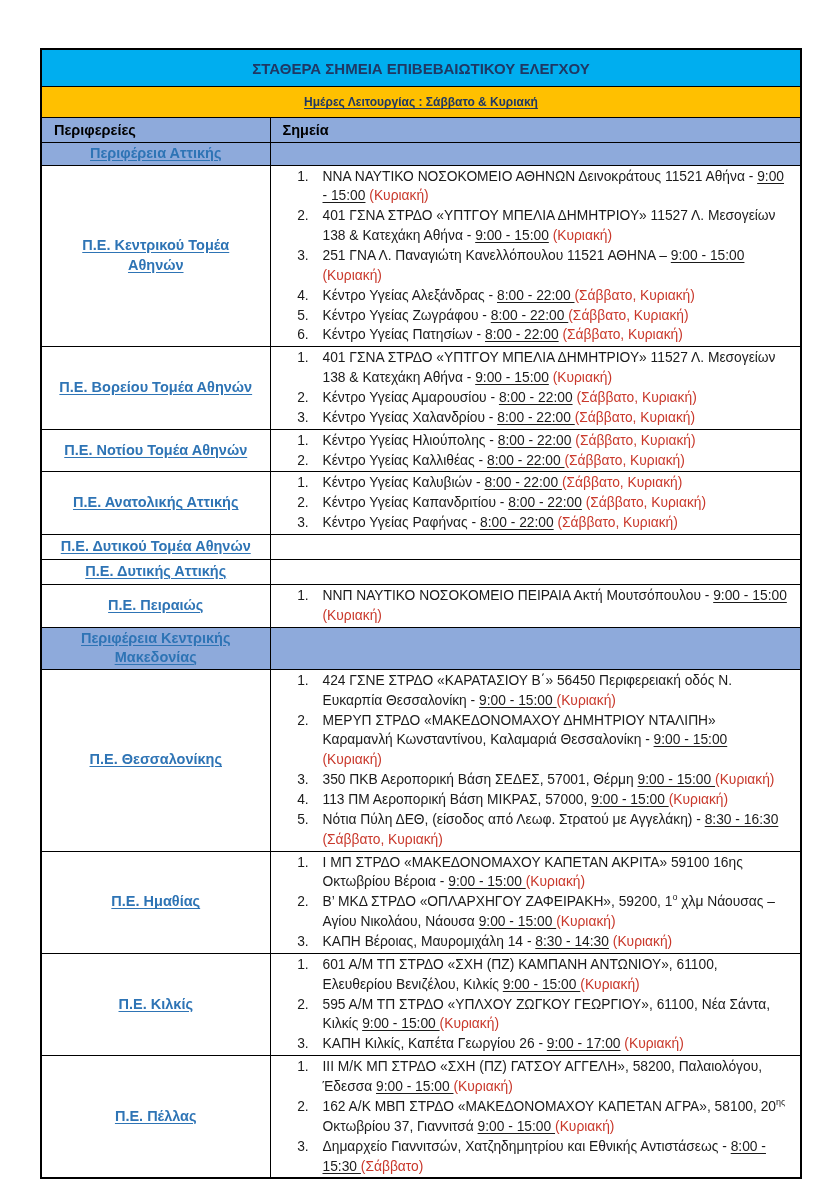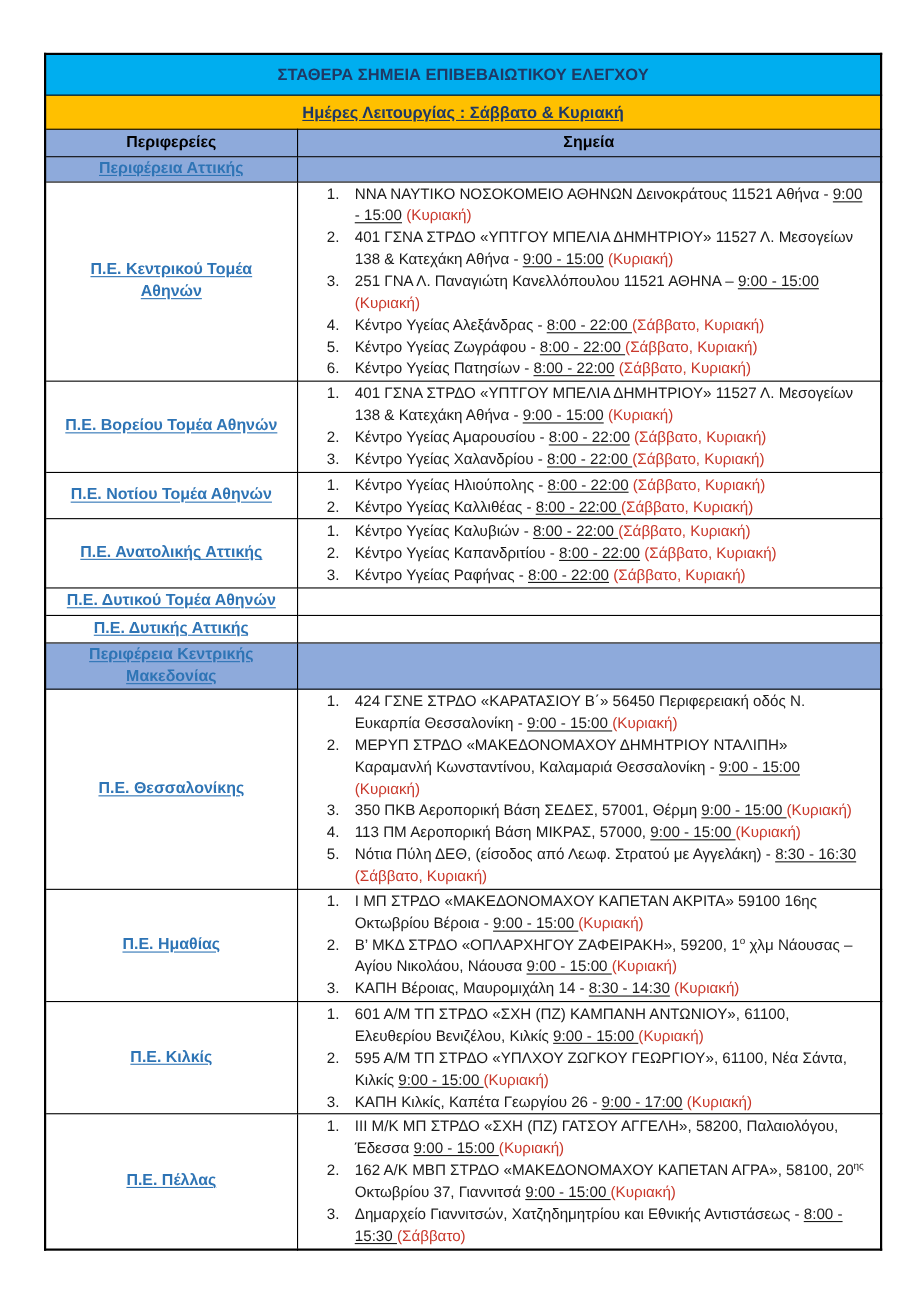--- a/index.html
+++ b/index.html
@@ -37,32 +37,32 @@
     color:var(--c-navy);
     font-weight:700;
     font-size:15px;
     text-align:center;
     height:34px;
   }
   td.subtitle-cell{
     background:var(--c-subtitle);
     color:var(--c-navy);
     font-weight:700;
-    font-size:15px;
+    font-size:12px;
     text-align:center;
     height:28px;
   }
   td.subtitle-cell span{text-decoration:underline;text-underline-offset:2px;}
 
   td.colhead{
     background:var(--c-band);
     color:#000;
     font-weight:700;
     font-size:14.5px;
-    text-align:center;
+    text-align:left;
     height:22px;
   }
 
   tr.region-band td{background:var(--c-band);}
   td.region-cell, tr.region-band td:first-child{text-align:center;}
 
   .cell-label{
     color:var(--c-blue);
     font-weight:700;
     font-size:14.5px;
@@ -156,20 +156,28 @@
           </td>
         </tr>
         <tr class="data-row">
           <td class="region-cell"><span class="cell-label">Π.Ε. Δυτικού Τομέα Αθηνών</span></td>
           <td class="points-cell"></td>
         </tr>
         <tr class="data-row">
           <td class="region-cell"><span class="cell-label">Π.Ε. Δυτικής Αττικής</span></td>
           <td class="points-cell"></td>
         </tr>
+        <tr class="data-row">
+          <td class="region-cell"><span class="cell-label">Π.Ε. Πειραιώς</span></td>
+          <td class="points-cell">
+            <ol class="points-list">
+              <li class="point-item"><span class="seg-n">ΝΝΠ ΝΑΥΤΙΚΟ ΝΟΣΟΚΟΜΕΙΟ ΠΕΙΡΑΙΑ Ακτή Μουτσόπουλου - </span><span class="seg-u">9:00 - 15:00</span><span class="seg-n"> </span><span class="seg-r">(Κυριακή)</span></li>
+            </ol>
+          </td>
+        </tr>
         <tr class="region-band">
           <td class="band-cell"><span class="cell-label">Περιφέρεια Κεντρικής Μακεδονίας</span></td>
           <td class="band-cell"></td>
         </tr>
         <tr class="data-row">
           <td class="region-cell"><span class="cell-label">Π.Ε. Θεσσαλονίκης</span></td>
           <td class="points-cell">
             <ol class="points-list">
               <li class="point-item"><span class="seg-n">424 ΓΣΝΕ ΣΤΡΔΟ «ΚΑΡΑΤΑΣΙΟΥ Β΄» 56450 Περιφερειακή οδός Ν. Ευκαρπία Θεσσαλονίκη - </span><span class="seg-u">9:00 - 15:00 </span><span class="seg-r">(Κυριακή)</span></li>
               <li class="point-item"><span class="seg-n">ΜΕΡΥΠ ΣΤΡΔΟ «ΜΑΚΕΔΟΝΟΜΑΧΟΥ ΔΗΜΗΤΡΙΟΥ ΝΤΑΛΙΠΗ» Καραμανλή Κωνσταντίνου, Καλαμαριά Θεσσαλονίκη - </span><span class="seg-u">9:00 - 15:00</span><span class="seg-n"> </span><span class="seg-r">(Κυριακή)</span></li>

